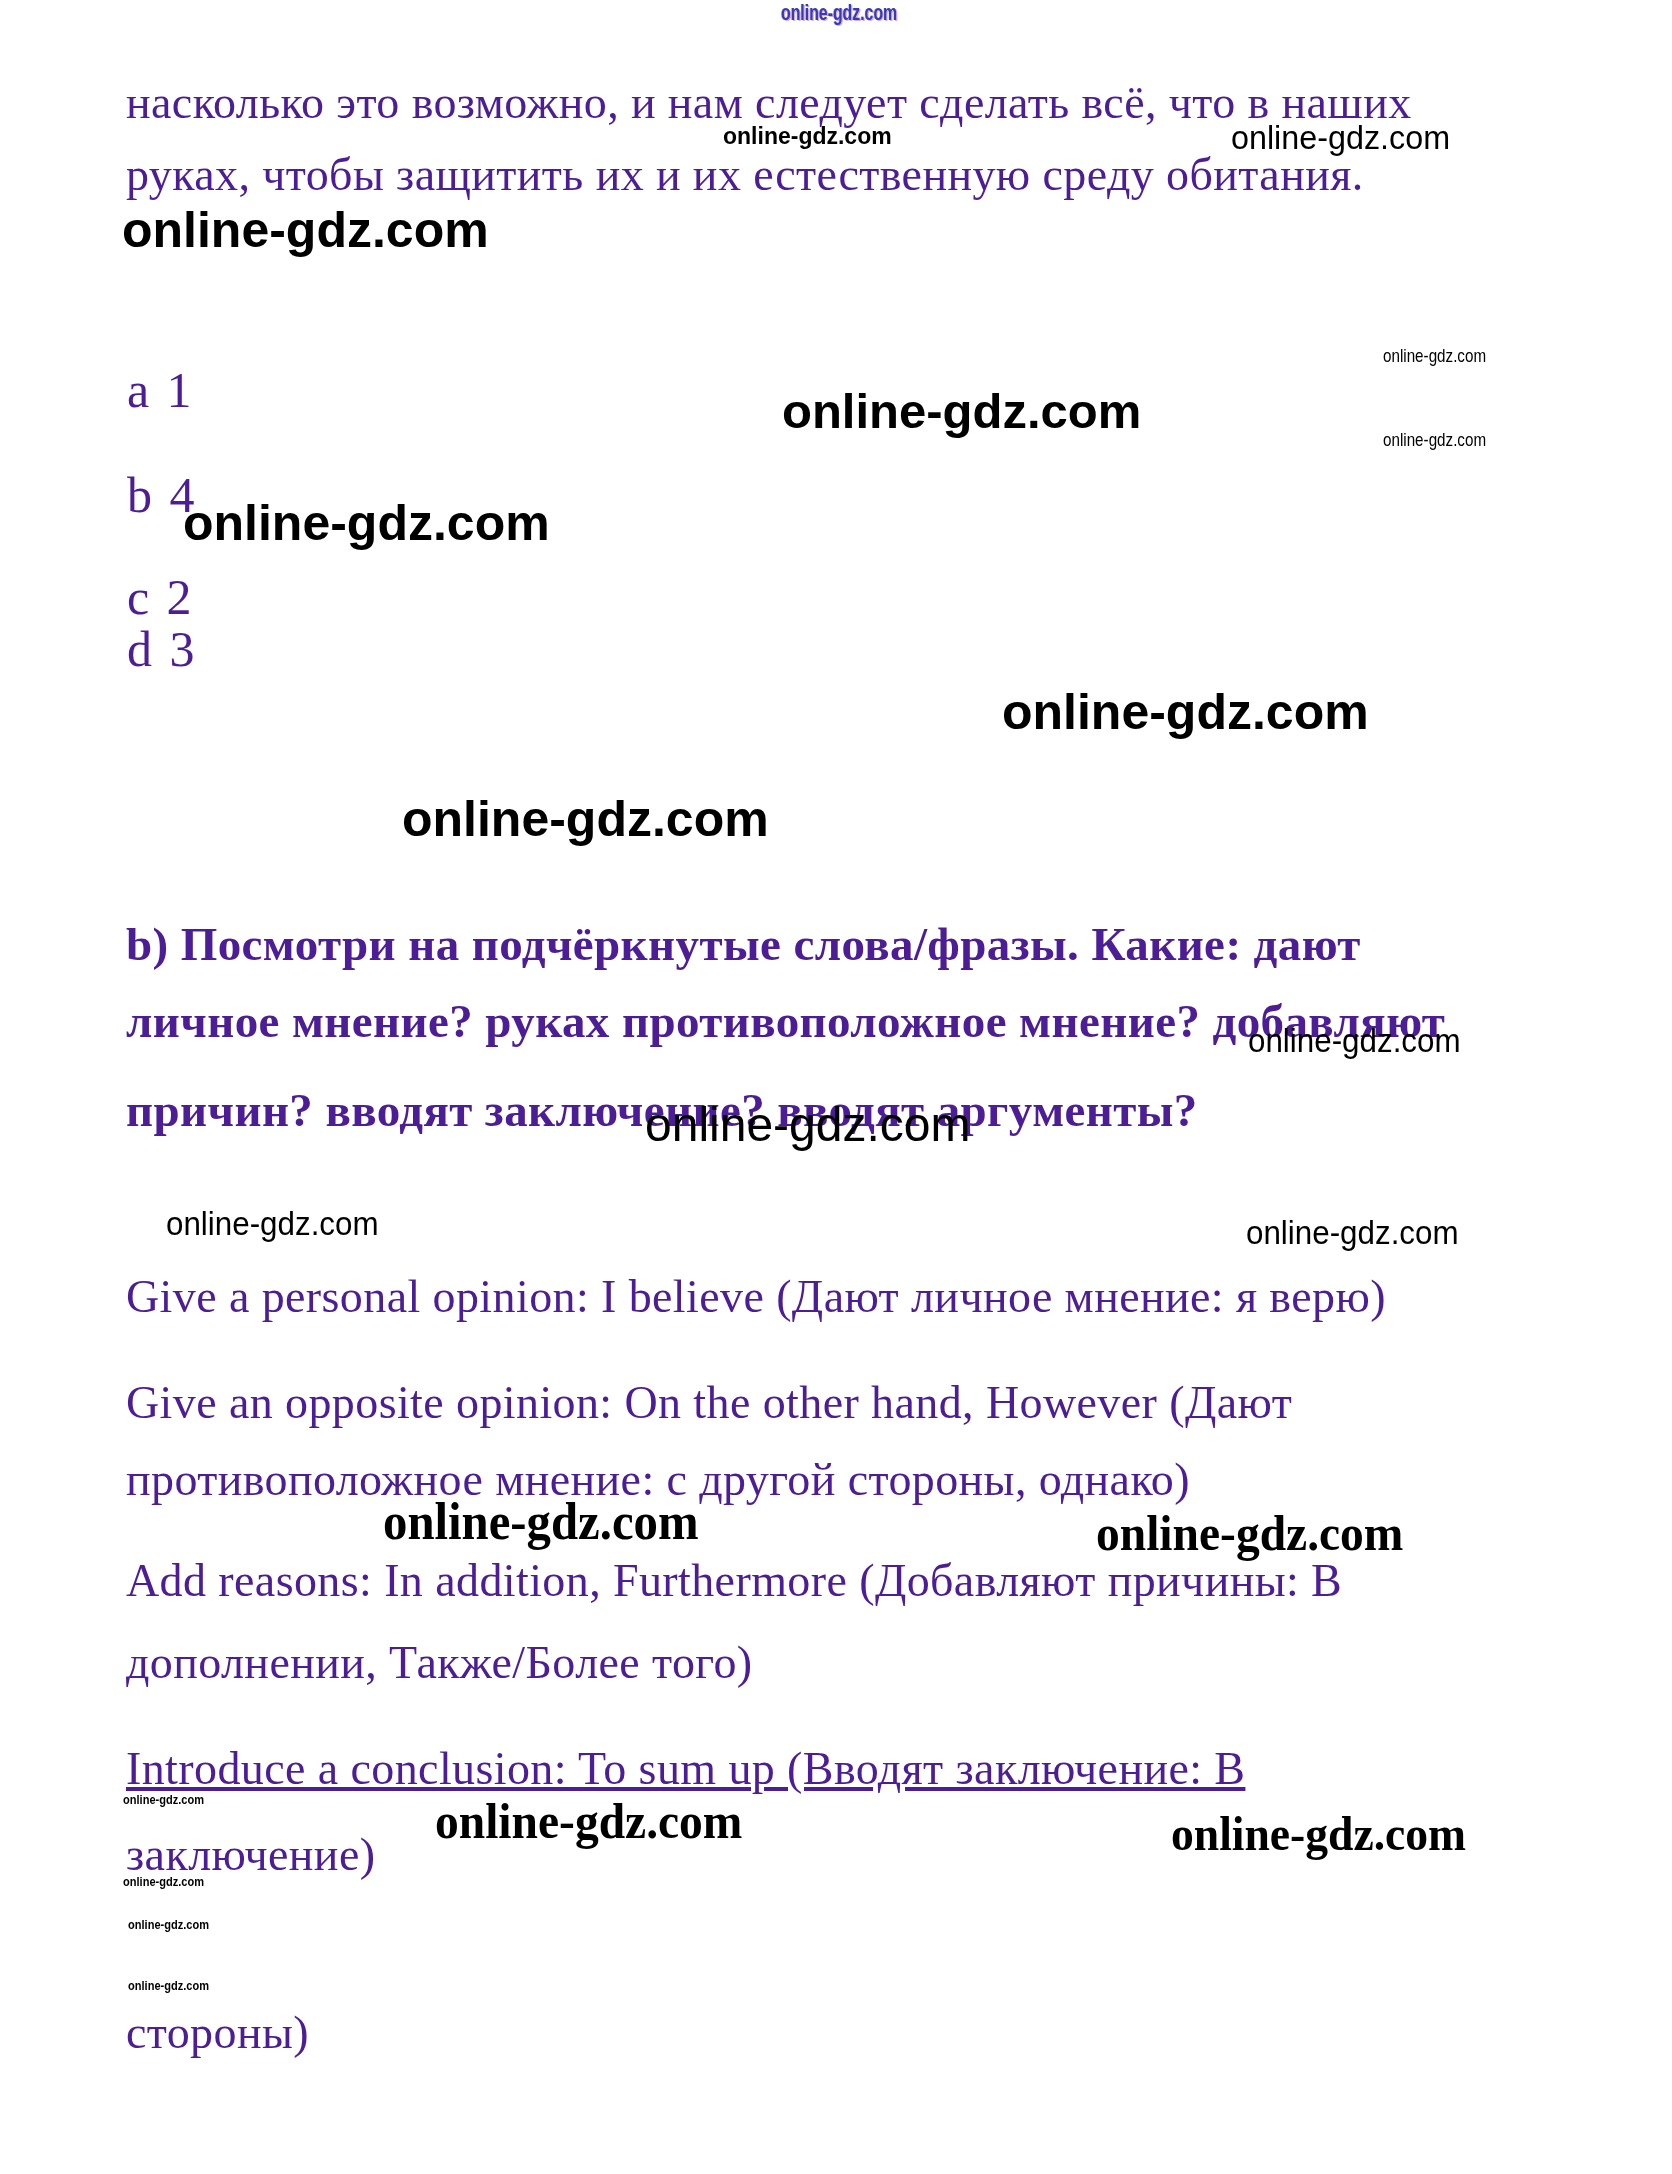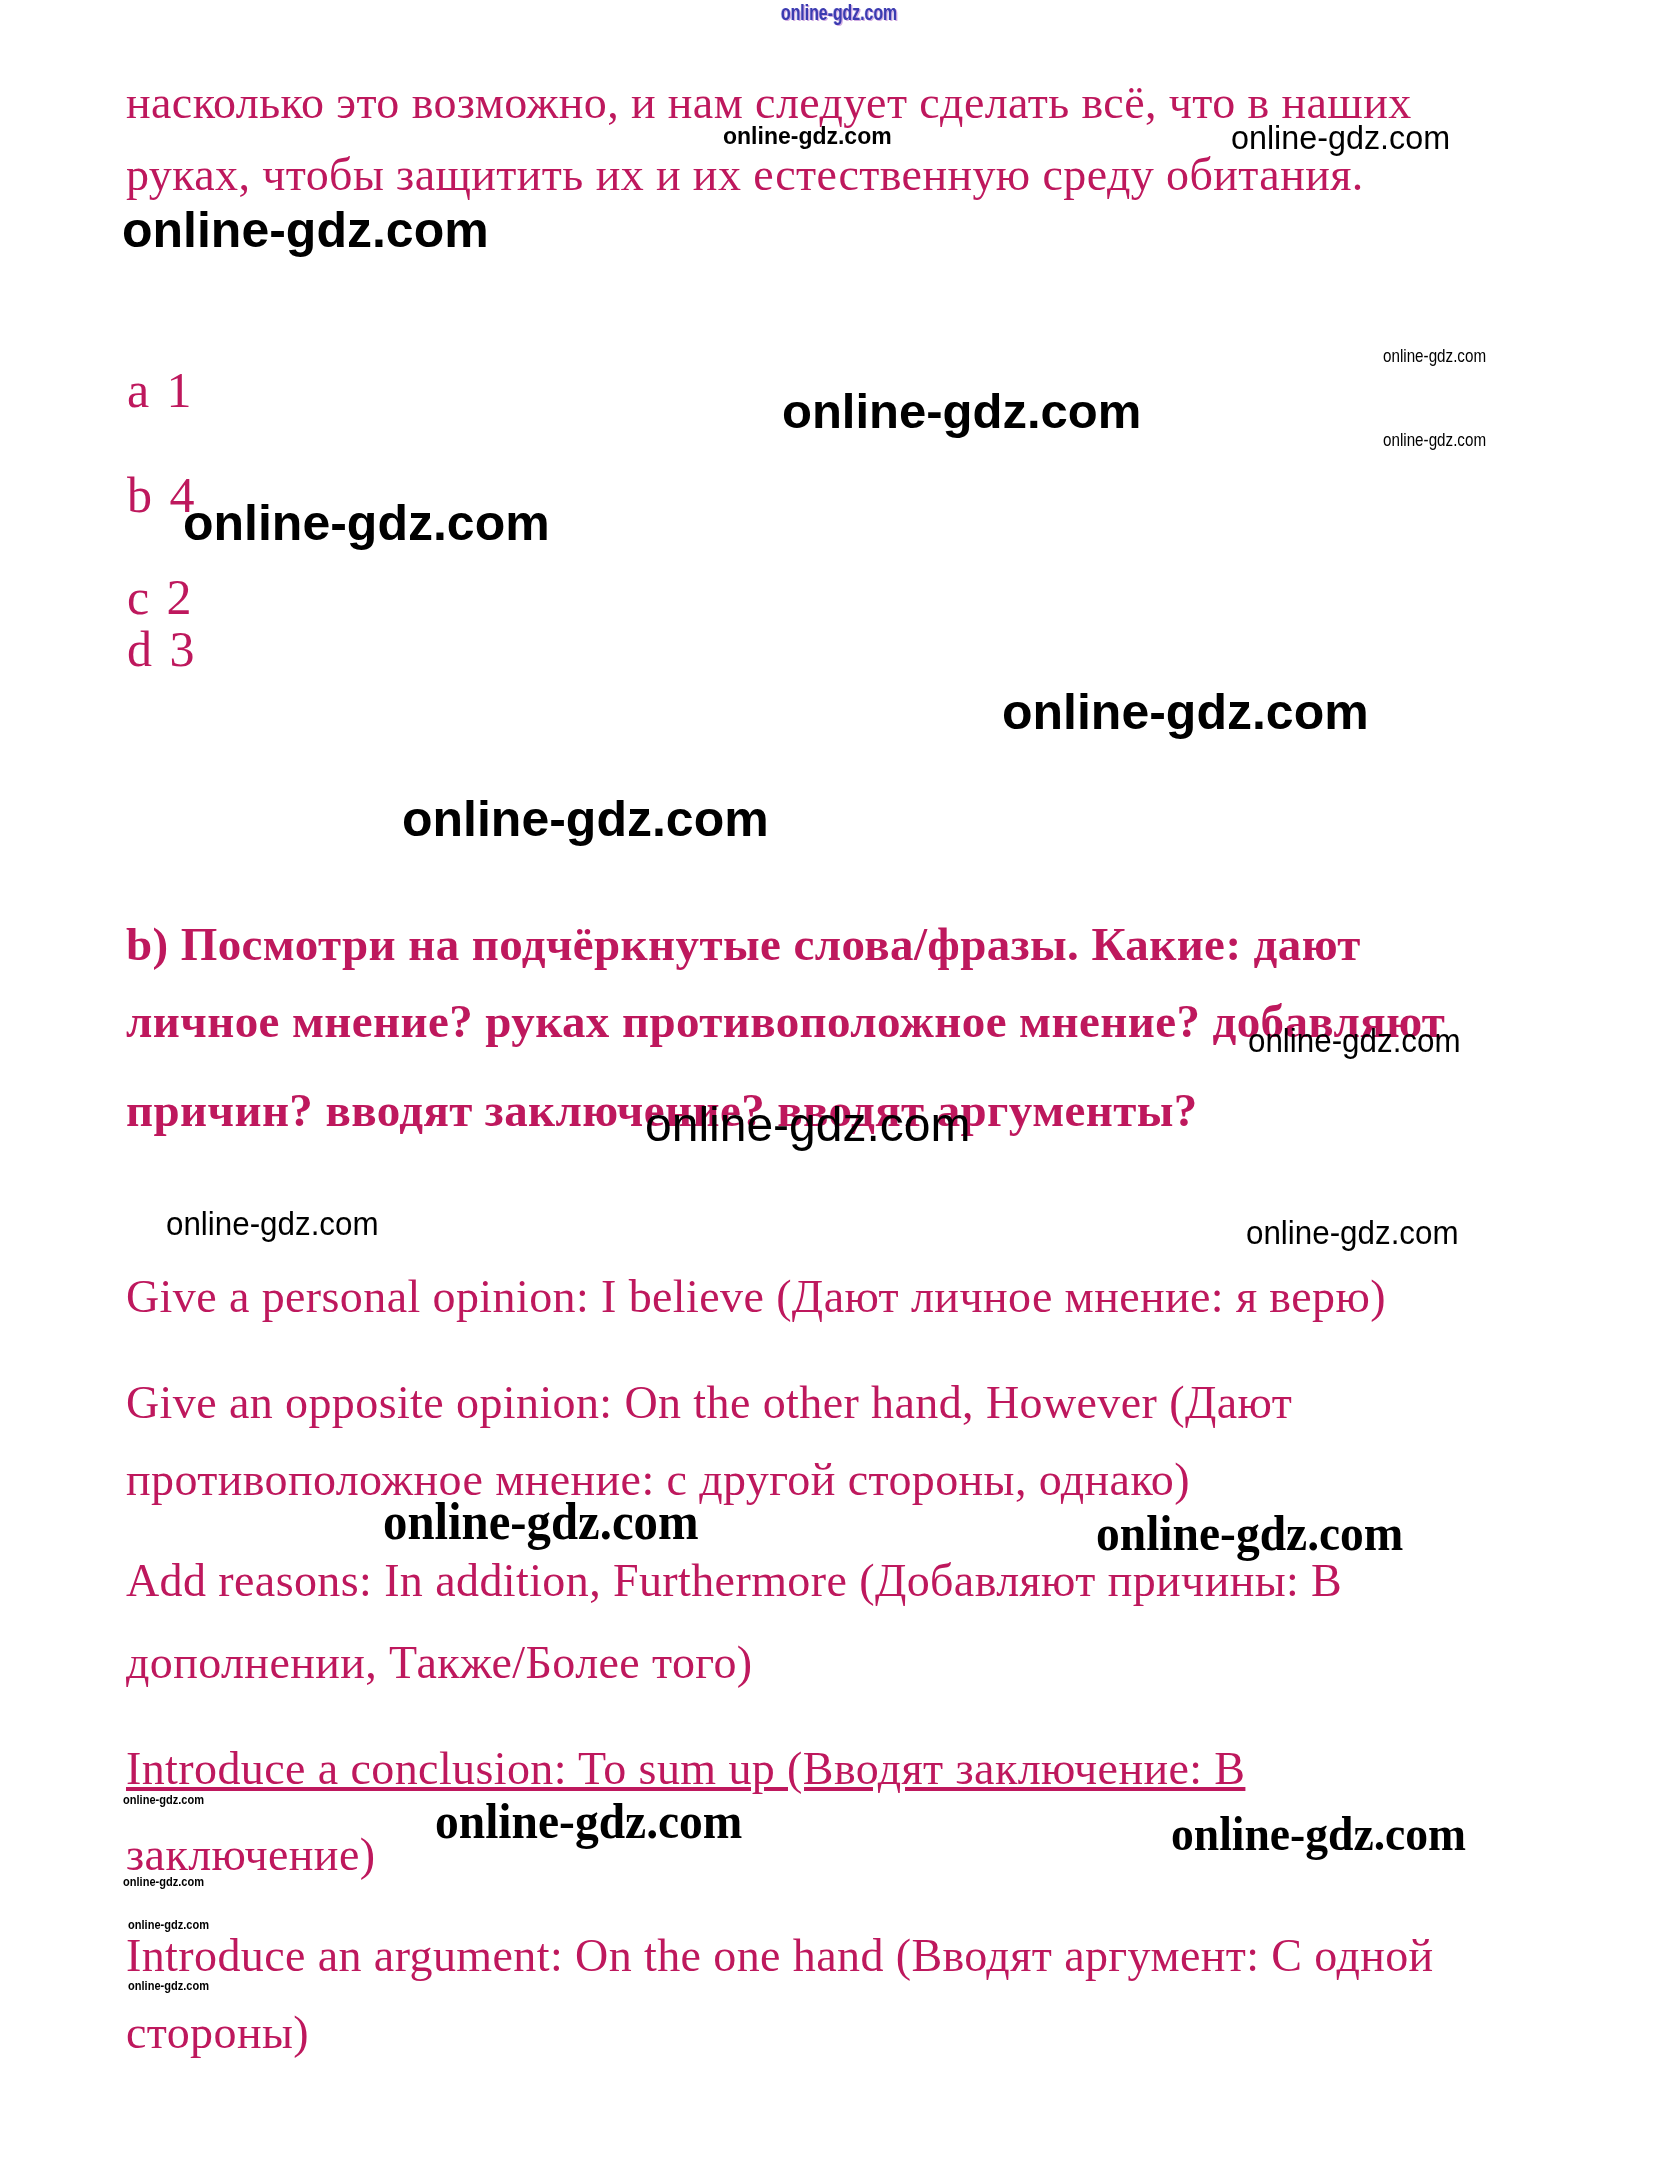--- a/index.html
+++ b/index.html
@@ -7,21 +7,21 @@
     position: relative;
     width: 1673px;
     height: 2174px;
     background: #ffffff;
     overflow: hidden;
     font-family: "Liberation Serif", serif;
   }
   
   .t {
     position: absolute;
-    color: #be185d;
+    color: #4c1d95;
     white-space: nowrap;
     line-height: 1;
     font-family: "Liberation Serif", serif;
     letter-spacing: 0.4px;
   }
   .t.body  { font-size: 46px; }
   .t.bold  { font-size: 47px; font-weight: 700; }
   .t.ans   { font-size: 50px; }
   .ans .num { margin-left: 17px; }
   
@@ -68,21 +68,20 @@
 
   <div class="t body" style="left:126px; top:1380px;">Give an opposite opinion: On the other hand, However (Дают</div>
   <div class="t body" style="left:126px; top:1457px;">противоположное мнение: с другой стороны, однако)</div>
 
   <div class="t body" style="left:126px; top:1558px;">Add reasons: In addition, Furthermore (Добавляют причины: В</div>
   <div class="t body" style="left:126px; top:1640px;">дополнении, Также/Более того)</div>
 
   <div class="t body" style="left:126px; top:1746px;text-decoration:underline;">Introduce a conclusion: To sum up (Вводят заключение: В</div>
   <div class="t body" style="left:126px; top:1832px;">заключение)</div>
 
-  <div class="t body" style="left:126px; top:1933px;">Introduce an argument: On the one hand (Вводят аргумент: С одной</div>
   <div class="t body" style="left:126px; top:2010px;">стороны)</div>
 
   <span class="wm wm-sans wm-color" style="left:781px;  top:1.7px;    font-size:22px; font-weight:600; transform:scaleX(0.72);">online-gdz.com</span>
   <span class="wm wm-sans" style="left:723px;  top:125px;  font-size:23px; font-weight:700;">online-gdz.com</span>
   <span class="wm wm-sans" style="left:1231px; top:120px;  font-size:34px; font-weight:400; transform:scaleX(0.95);">online-gdz.com</span>
   <span class="wm wm-sans" style="left:122px;  top:205px;  font-size:50px; font-weight:700;">online-gdz.com</span>
   <span class="wm wm-sans" style="left:782px;  top:387px;  font-size:49px; font-weight:600;">online-gdz.com</span>
   <span class="wm wm-sans" style="left:1383px; top:346px;  font-size:19px; font-weight:400; transform:scaleX(0.8);">online-gdz.com</span>
   <span class="wm wm-sans" style="left:1383px; top:430px;  font-size:19px; font-weight:400; transform:scaleX(0.8);">online-gdz.com</span>
   <span class="wm wm-sans" style="left:183px;  top:498px;  font-size:50px; font-weight:600;">online-gdz.com</span>

